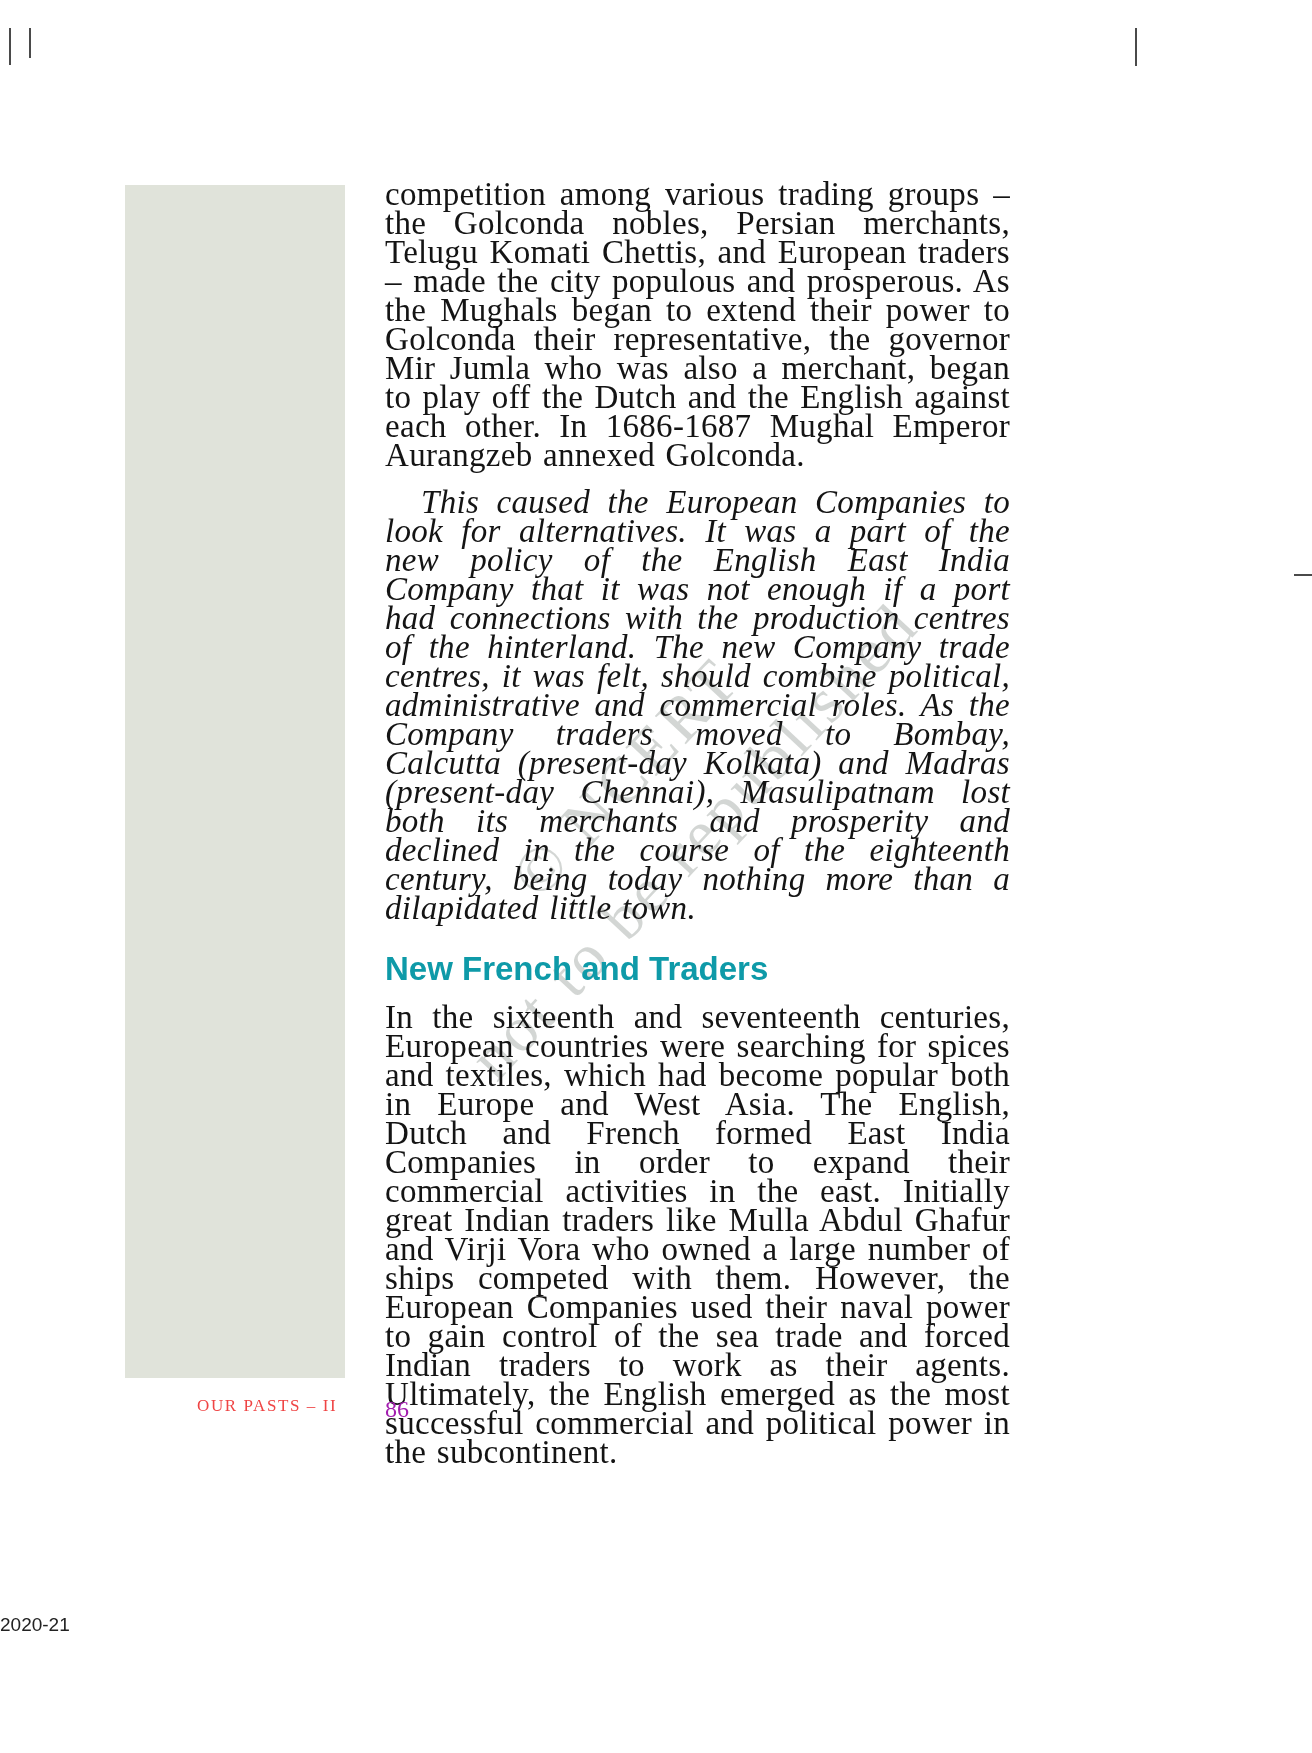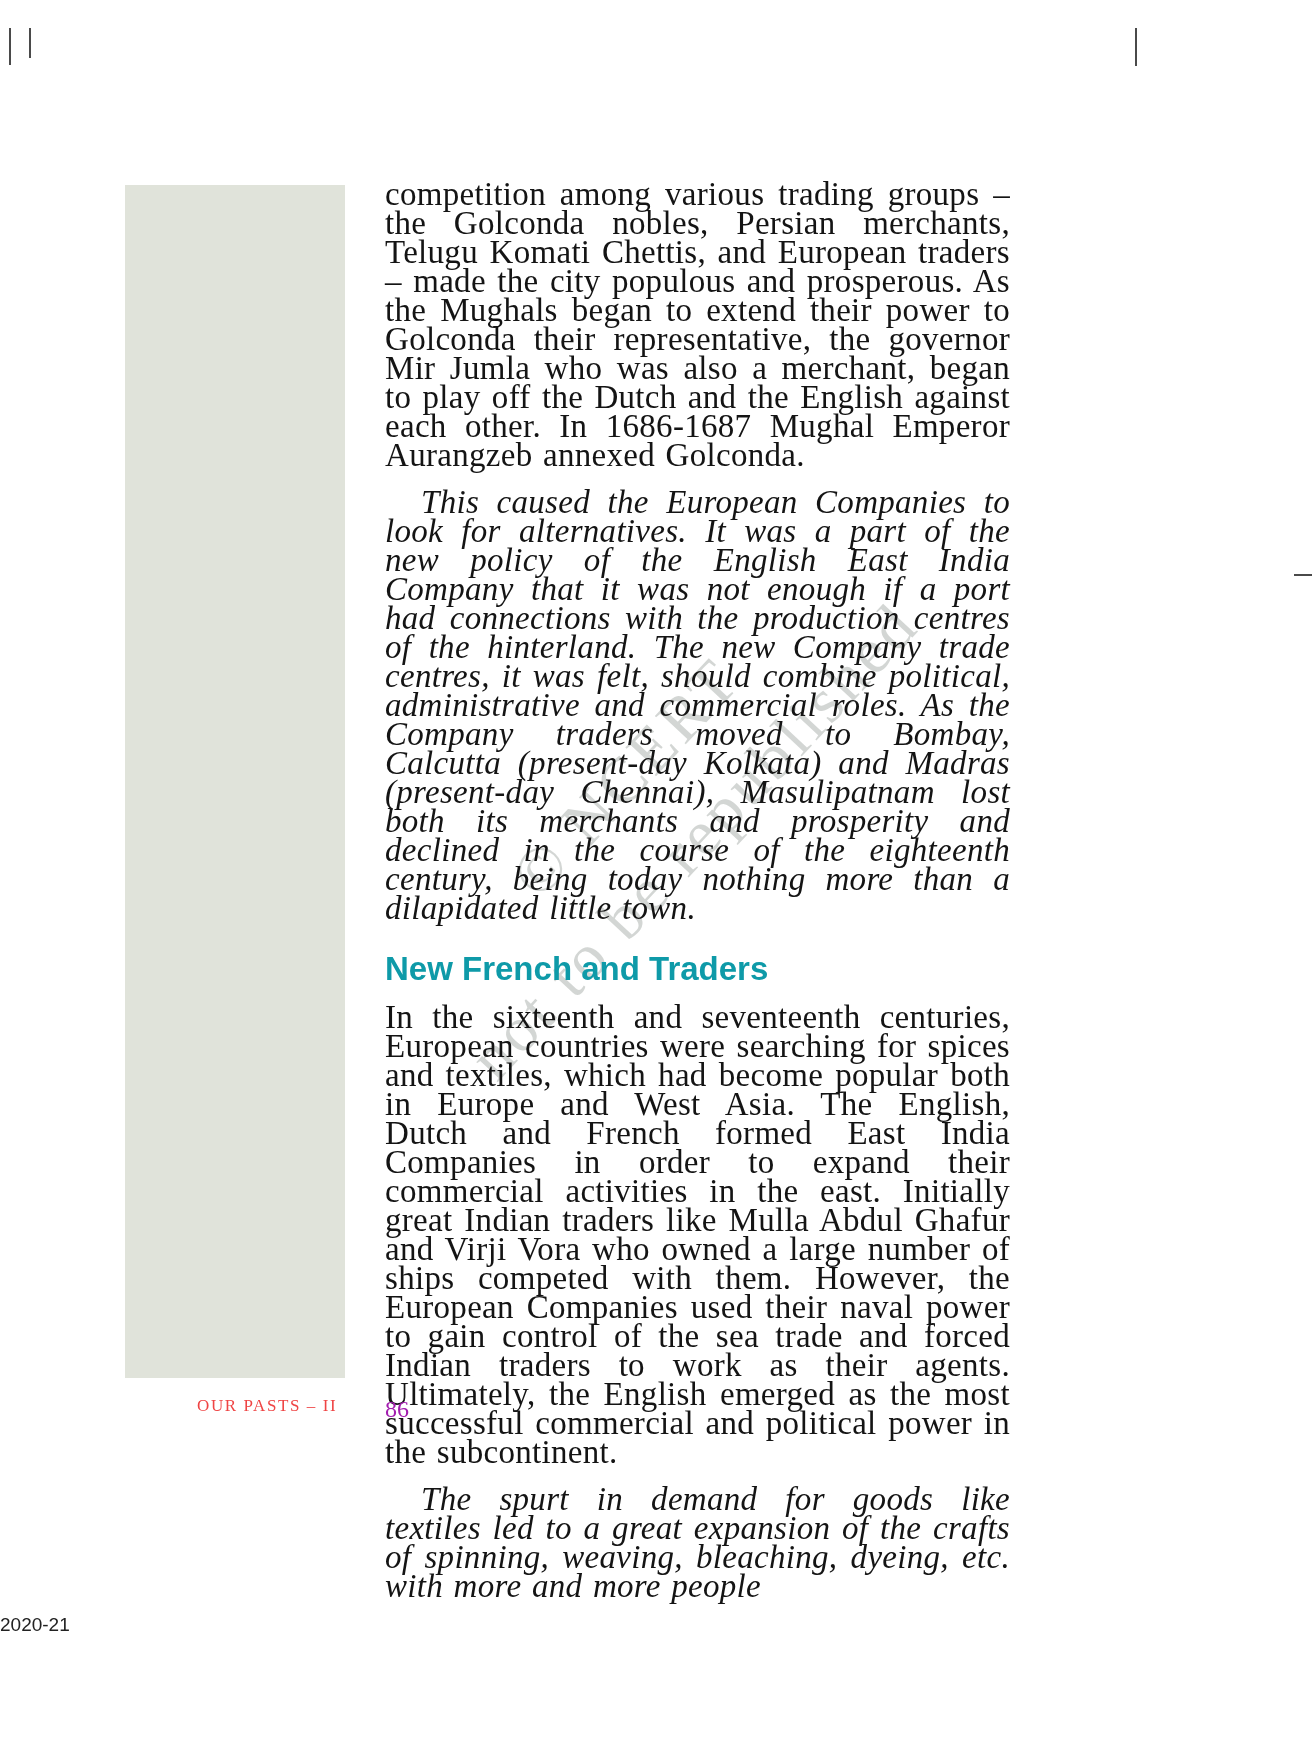--- a/index.html
+++ b/index.html
@@ -140,21 +140,20 @@
   <div class="watermark">
     <div class="wm-line">© NCERT</div>
     <div class="wm-line">not to be republished</div>
   </div>
 
   <div class="content">
     <p class="body-para">competition among various trading groups – the Golconda nobles, Persian merchants, Telugu Komati Chettis, and European traders – made the city populous and prosperous. As the Mughals began to extend their power to Golconda their representative, the governor Mir Jumla who was also a merchant, began to play off the Dutch and the English against each other. In 1686-1687 Mughal Emperor Aurangzeb annexed Golconda.</p>
     <p class="body-para indent">This caused the European Companies to look for alternatives. It was a part of the new policy of the English East India Company that it was not enough if a port had connections with the production centres of the hinterland. The new Company trade centres, it was felt, should combine political, administrative and commercial roles. As the Company traders moved to Bombay, Calcutta (present-day Kolkata) and Madras (present-day Chennai), Masulipatnam lost both its merchants and prosperity and declined in the course of the eighteenth century, being today nothing more than a dilapidated little town.</p>
     <h2 class="section-heading">New French and Traders</h2>
     <p class="body-para">In the sixteenth and seventeenth centuries, European countries were searching for spices and textiles, which had become popular both in Europe and West Asia. The English, Dutch and French formed East India Companies in order to expand their commercial activities in the east. Initially great Indian traders like Mulla Abdul Ghafur and Virji Vora who owned a large number of ships competed with them. However, the European Companies used their naval power to gain control of the sea trade and forced Indian traders to work as their agents. Ultimately, the English emerged as the most successful commercial and political power in the subcontinent.</p>
-    <p class="body-para indent">The spurt in demand for goods like textiles led to a great expansion of the crafts of spinning, weaving, bleaching, dyeing, etc. with more and more people</p>
   </div>
 
   <div class="footer">
     <span class="footer-title">OUR PASTS – II</span>
     <span class="footer-page">86</span>
   </div>
 
   <div class="year-mark">2020-21</div>
 
 </div>

